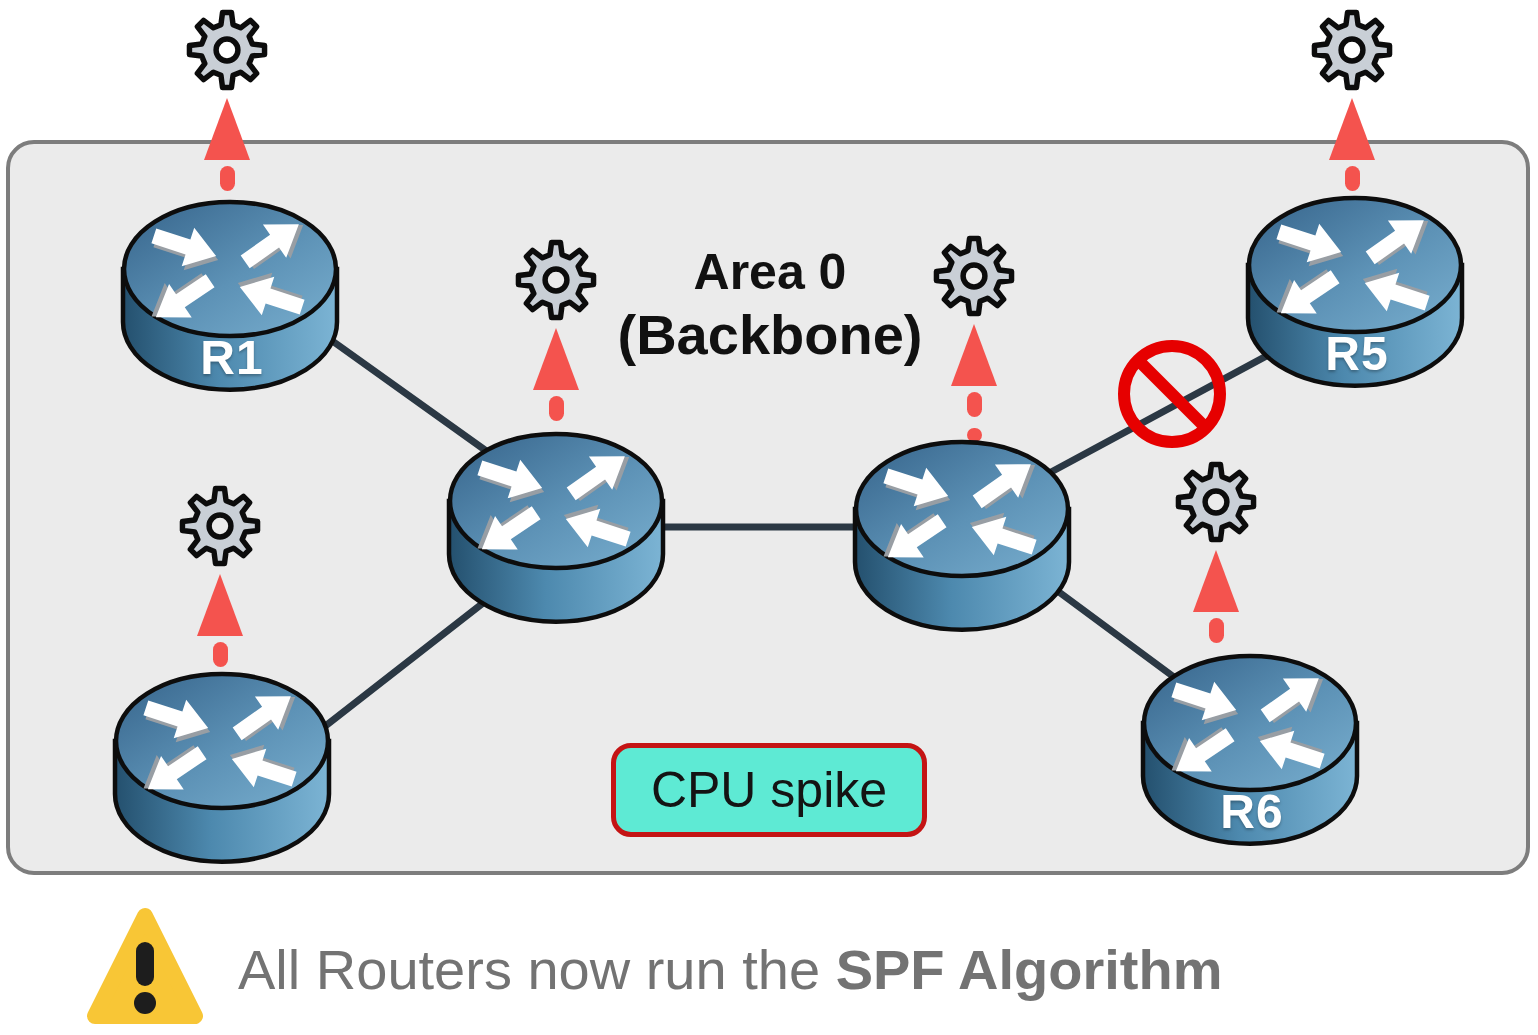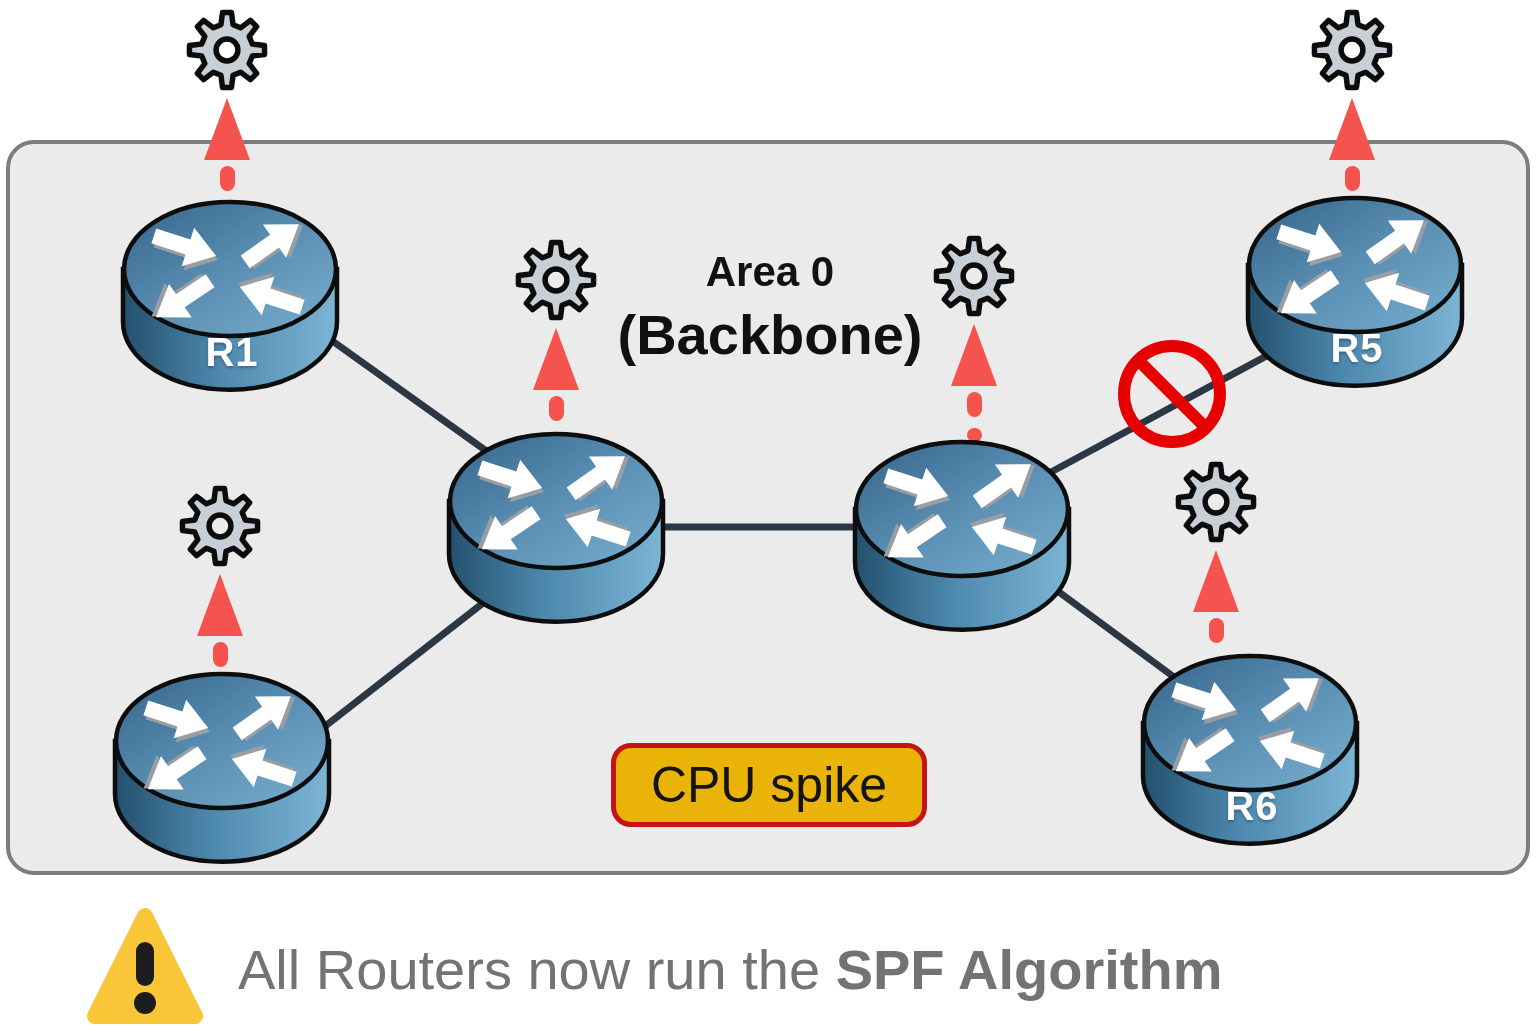--- a/index.html
+++ b/index.html
@@ -18,31 +18,31 @@
   .spike svg.gear{width:84px;height:84px;display:block;}
   .gear-path{fill:#c9cfd6;stroke:#0c0c0c;stroke-width:6.5;stroke-linejoin:round;fill-rule:evenodd;}
   .tri{width:46px;height:62px;background:#f4534e;clip-path:polygon(50% 0,100% 100%,0 100%);margin-top:6px;}
   .dash{width:15px;height:25px;border-radius:9px;background:#f4534e;margin-top:6px;}
   .dash2{height:14px;margin-top:11px;}
 
   
   .router{position:absolute;width:230px;height:200px;z-index:4;}
   .router svg{position:absolute;left:0;top:0;width:230px;height:200px;}
   .rlabel{position:absolute;left:4px;right:0;top:134px;text-align:center;
-          font-size:40px;font-weight:bold;color:#ffffff;letter-spacing:1px;
+          font-size:48px;font-weight:bold;color:#ffffff;letter-spacing:1px;
           text-shadow:0 2px 3px rgba(0,0,0,0.28);}
 
   
   .area-head{position:absolute;left:517px;top:240px;width:506px;text-align:center;z-index:3;color:#111;}
-  .area-title{font-size:42px;font-weight:800;line-height:64px;}
+  .area-title{font-size:50px;font-weight:800;line-height:64px;}
   .area-sub{font-size:56px;font-weight:700;line-height:62px;}
 
   
-  .cpu-badge{position:absolute;left:611px;top:743px;width:316px;height:84px;box-sizing:border-box;
-             background:#eab308;border:5px solid #c41414;border-radius:20px;z-index:3;
+  .cpu-badge{position:absolute;left:611px;top:743px;width:316px;height:94px;box-sizing:border-box;
+             background:#5eead4;border:5px solid #c41414;border-radius:20px;z-index:3;
              display:flex;align-items:center;justify-content:center;font-size:50px;color:#141414;}
 
   
   .warn-icon{position:absolute;left:86px;top:904px;width:118px;height:126px;z-index:2;}
   .footer-text{position:absolute;left:238px;top:932px;height:76px;line-height:76px;
                font-size:56px;color:#737373;white-space:nowrap;z-index:2;}
   .footer-text b{font-weight:800;}
 </style>
 </head>
 <body>

